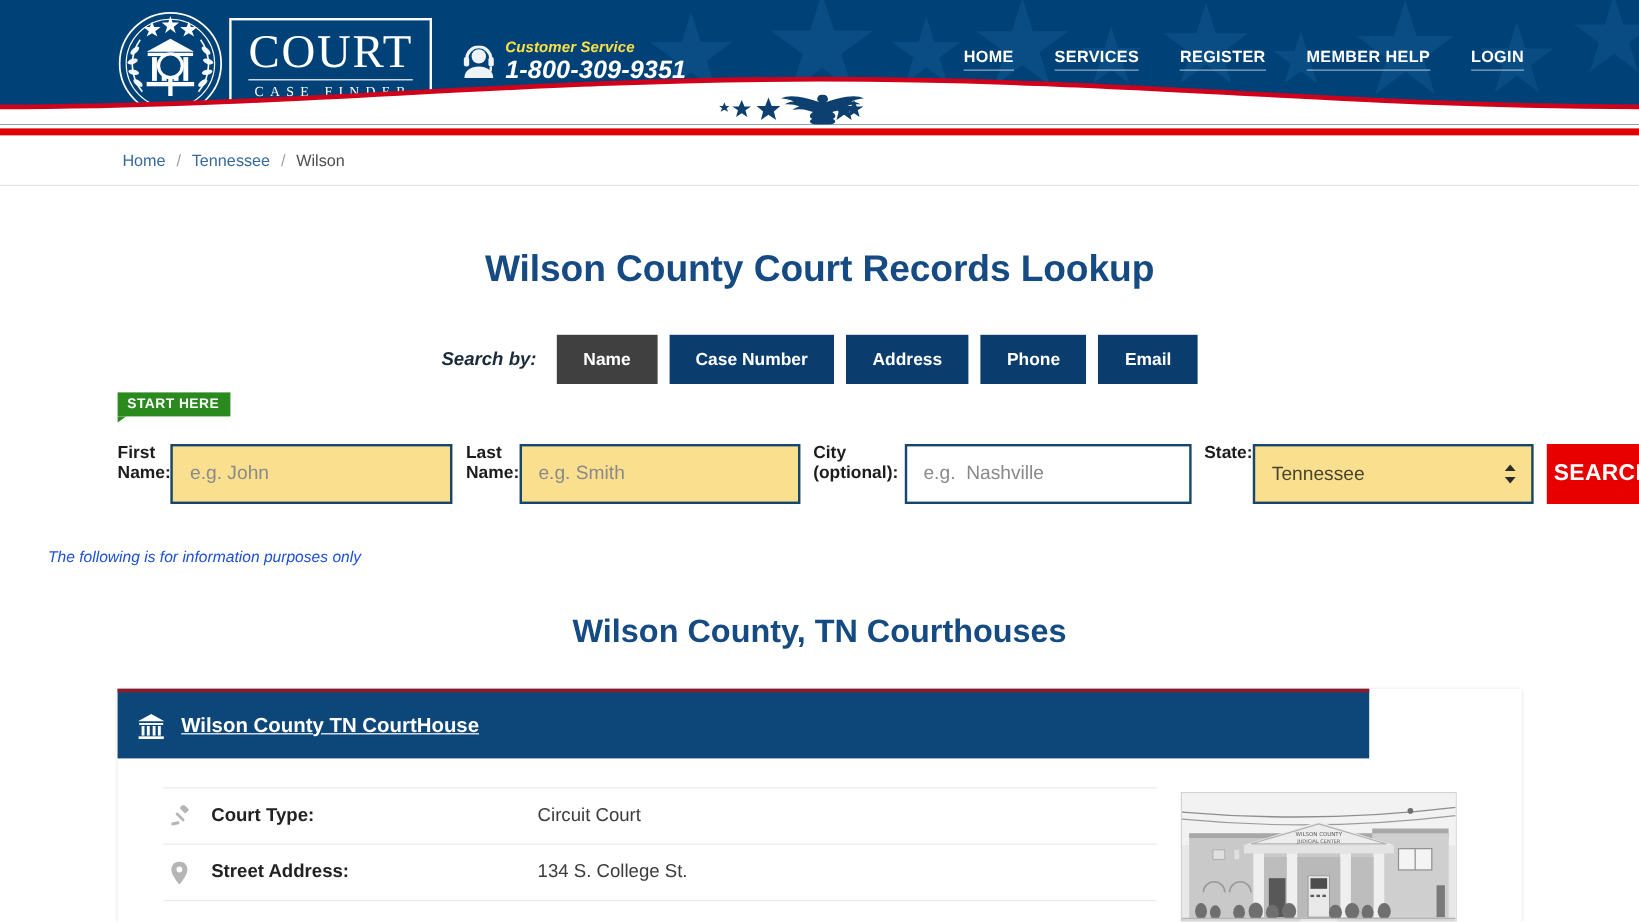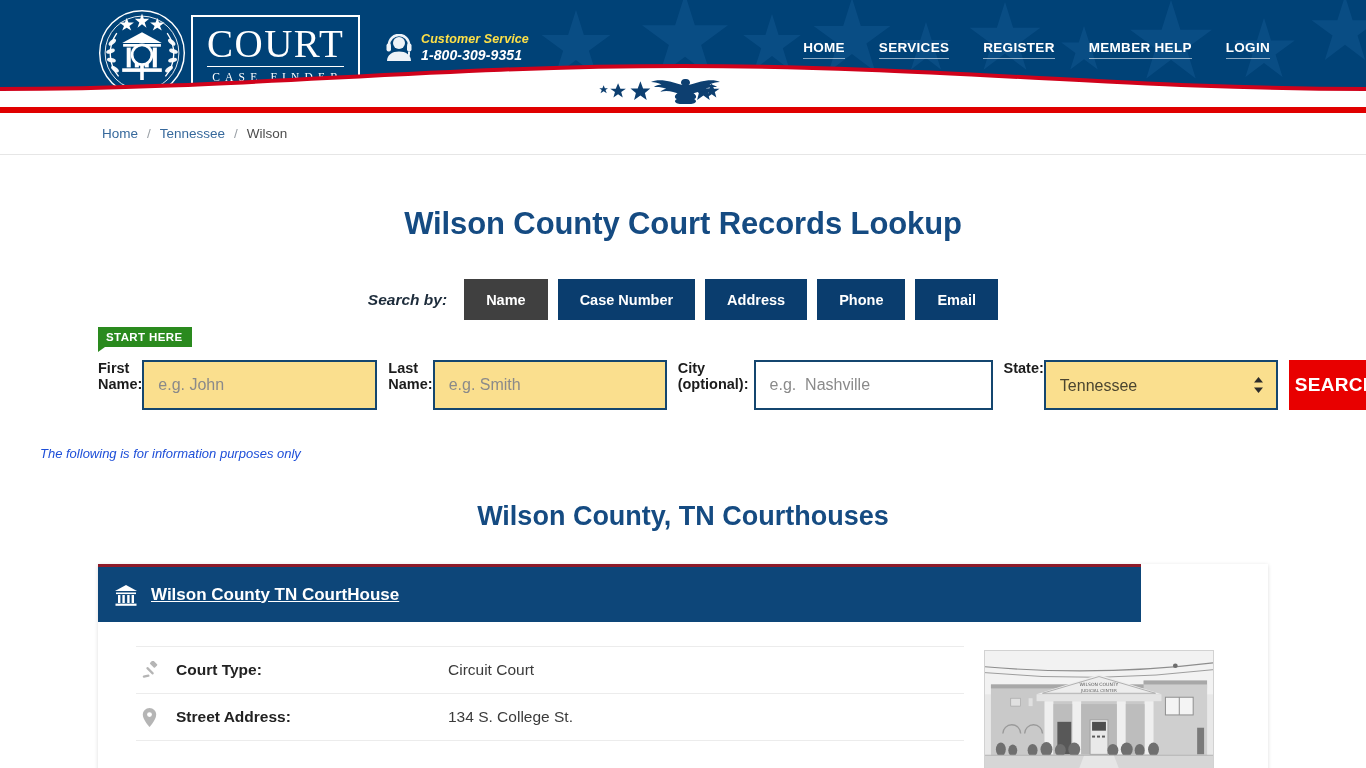--- a/index.html
+++ b/index.html
@@ -76,21 +76,21 @@
     display: block;
     color: #fde047;
     font-size: 12.5px;
     font-style: italic;
     font-weight: bold;
     letter-spacing: .1px;
   }
   .cs-phone {
     display: block;
     color: #ffffff;
-    font-size: 14px;
+    font-size: 21px;
     font-style: italic;
     font-weight: bold;
     letter-spacing: .1px;
     margin-top: 2px;
   }
 
   
   .nav {
     position: absolute;
     right: 96px; top: 40px;
@@ -171,21 +171,21 @@
     border: none;
     font-family: "Liberation Sans", sans-serif;
   }
   .tab.active { background: #404040; }
 
   
   .form-zone {
     position: relative;
     width: 1170px;
     margin: 0 auto;
-    padding-top: 14px;
+    padding-top: 24px;
   }
   .starthere {
     position: absolute;
     left: 0; top: 7px;
     background: #2a8a1e;
     color: #ffffff;
     font-size: 11.5px;
     font-weight: bold;
     letter-spacing: .4px;
     padding: 4px 9px 4px 8px;

